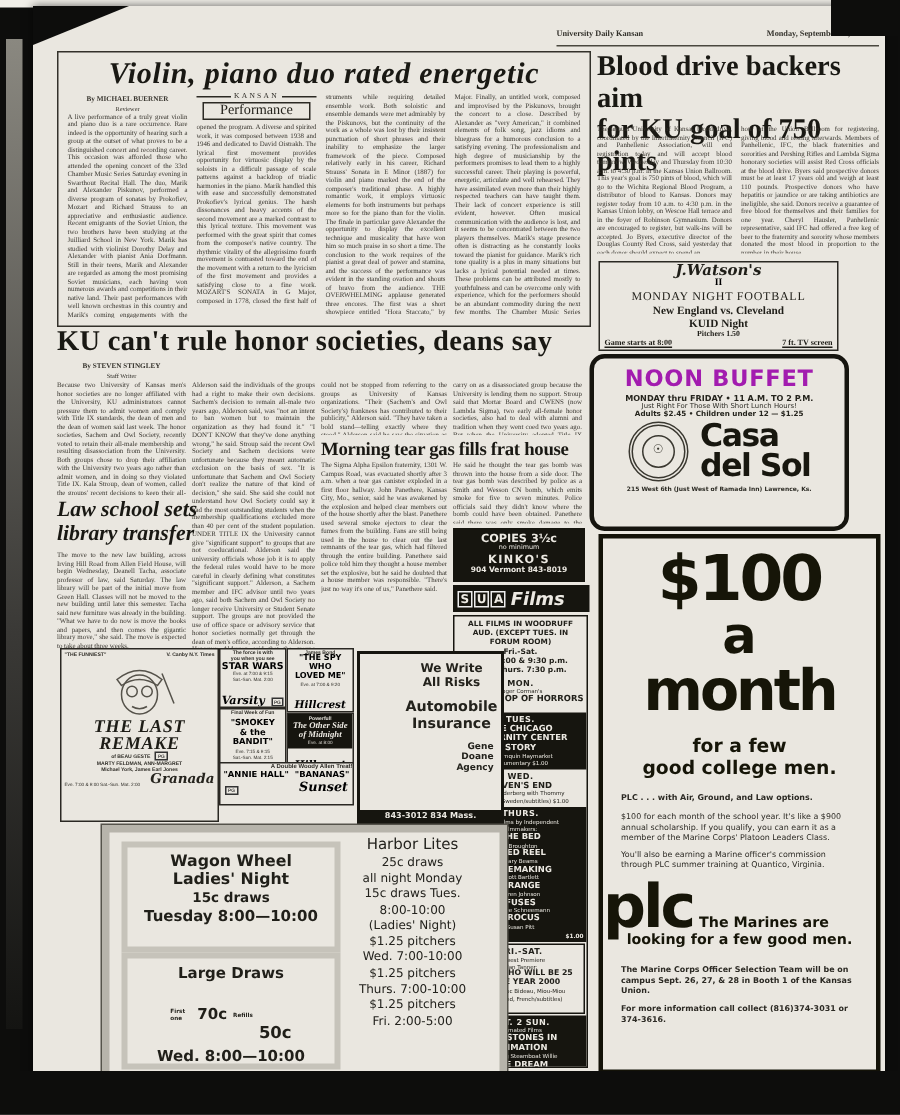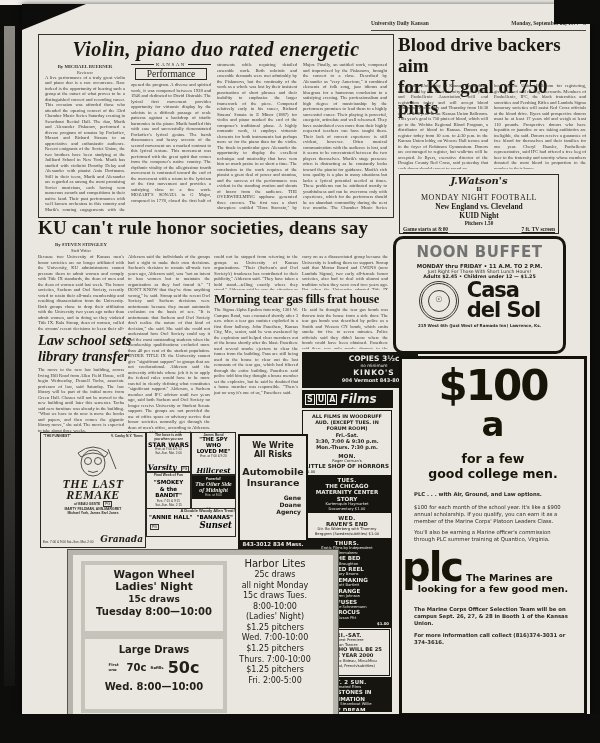--- a/index.html
+++ b/index.html
@@ -10,21 +10,21 @@
   .tear-tl{position:absolute;left:22px;top:4px;width:0;height:0;border-top:26px solid #0d0d0c;border-right:64px solid transparent;}
   .tear-tr{position:absolute;right:0;top:0;width:46px;height:24px;background:#0d0d0c;}
   .spine{position:absolute;left:4px;top:26px;width:11px;height:660px;background:linear-gradient(180deg,#8a8880,#3a3936 60%,#141412);}
   .tear-bl{position:absolute;left:0;top:714px;width:600px;height:29px;background:#0d0d0c;}
   .ser{font-family:"Liberation Serif",serif;}
   .sans{font-family:"DejaVu Sans","Liberation Sans",sans-serif;}
   .scr{font-family:"DejaVu Serif",serif;font-style:italic;font-weight:bold;}
   .col{position:absolute;font:4.6px/1.2 "Liberation Serif",serif;text-align:justify;color:#39362f;overflow:hidden;}
   .hl{font-family:"Liberation Serif",serif;font-weight:bold;color:#191813;}
   .c{text-align:center;}
-  .bb{background:#16150f;color:#ece9e2;padding-left:28px;}
+  .bb{background:#16150f;color:#ece9e2;}
   .ratebox{display:inline-block;border:0.5px solid #333;font-size:3.2px;padding:0 1px;font-family:"Liberation Sans",sans-serif;}
   .ad-p{font:5.3px/1.35 "DejaVu Sans",sans-serif;font-weight:bold;color:#2c2a24;text-align:left;}
   .suaday{font-weight:bold;text-align:center;font-size:5.4px;letter-spacing:.3px;}
   .suatitle{font-weight:bold;text-align:center;font-size:5.6px;line-height:1.15;}
   .suasub{text-align:center;font-size:3.7px;line-height:1.2;}
   .mini{border:1px solid #2a2823;background:#eae7e0;text-align:center;overflow:hidden;}
   .mini .t{font:3.4px/1.2 "Liberation Sans",sans-serif;font-weight:bold;color:#2e2c26;}
   .mini .times{font:3.1px/1.2 "Liberation Sans",sans-serif;color:#2e2c26;}
   .harborline{font:8px/1.32 "DejaVu Sans",sans-serif;color:#23221d;text-align:center;}
 </style>
@@ -187,21 +187,21 @@
         <div>REMAKE</div>
       </div>
       <div style="display:flex;justify-content:center;gap:3px;align-items:center;">
         <span class="t">of BEAU GESTE</span>
         <span class="ratebox">PG</span>
       </div>
       <div class="t">MARTY FELDMAN, ANN-MARGRET</div>
       <div class="t">Michael York, James Earl Jones</div>
       <div style="display:flex;justify-content:space-between;align-items:flex-end;padding:0 2px;">
         <span class="times">Eve. 7:00 &amp; 9:00  Sat.-Sun. Mat. 2:00</span>
-        <span class="scr" style="font-size:9px;color:#26241e;margin-top:19px;">Granada</span>
+        <span class="scr" style="font-size:9px;color:#26241e;">Granada</span>
       </div>
     </div>
 
     <div class="abs mini" style="left:124px;top:428px;width:43px;height:38px;">
       <div class="t">The force is with</div>
       <div class="t">you when you see</div>
       <div class="sans" style="font-size:6.3px;font-weight:bold;">STAR WARS</div>
       <div class="times">Eve. at 7:00 &amp; 9:15</div>
       <div class="times">Sat.-Sun. Mat. 2:00</div>
       <div><span class="scr" style="font-size:7.5px;">Varsity</span> <span class="ratebox">PG</span></div>
@@ -236,21 +236,21 @@
       <div style="display:flex;justify-content:space-around;align-items:center;">
         <span class="sans" style="font-size:5.6px;font-weight:bold;">"ANNIE HALL"</span>
         <span class="sans" style="font-size:5.6px;font-weight:bold;">"BANANAS"</span>
       </div>
       <div style="display:flex;justify-content:space-between;align-items:flex-end;padding:0 3px;">
         <span class="ratebox">PG</span>
         <span class="scr" style="font-size:8.5px;">Sunset</span>
       </div>
     </div>
 
-    <div class="abs" style="left:216px;top:430px;width:66px;height:112px;border:2px solid #16150f;background:#eae7e0;">
+    <div class="abs" style="left:216px;top:430px;width:66px;height:112px;border:2px solid #16150f;background:#eae7e0;padding-left:28px;">
       <div class="sans c" style="font-size:8px;font-weight:bold;margin-top:5px;color:#23221c;">We Write</div>
       <div class="sans c" style="font-size:8px;font-weight:bold;color:#23221c;">All Risks</div>
       <div class="sans c" style="font-size:9.5px;font-weight:bold;margin-top:7px;color:#23221c;">Automobile</div>
       <div class="sans c" style="font-size:9.5px;font-weight:bold;color:#23221c;">Insurance</div>
       <div class="sans" style="font-size:6px;font-weight:bold;text-align:right;padding-right:5px;margin-top:6px;color:#23221c;">Gene</div>
       <div class="sans" style="font-size:6px;font-weight:bold;text-align:right;padding-right:5px;color:#23221c;">Doane</div>
       <div class="sans" style="font-size:6px;font-weight:bold;text-align:right;padding-right:5px;color:#23221c;">Agency</div>
       <div class="bb sans c" style="position:absolute;left:0;bottom:0;width:100%;font-size:5.4px;font-weight:bold;padding:1px 0;">843-3012  834 Mass.</div>
     </div>
 
@@ -260,21 +260,21 @@
         <div class="sans c" style="font-size:10.5px;font-weight:bold;color:#201f19;">Ladies' Night</div>
         <div class="sans c" style="font-size:9px;font-weight:bold;margin-top:2px;color:#201f19;">15c draws</div>
         <div class="sans c" style="font-size:10px;font-weight:bold;margin-top:2px;color:#201f19;">Tuesday 8:00—10:00</div>
       </div>
       <div class="abs" style="left:8px;top:80px;width:138px;height:70px;border:4px solid #c6c3ba;">
         <div class="sans c" style="font-size:10px;font-weight:bold;margin-top:5px;color:#201f19;">Large Draws</div>
         <div style="display:flex;justify-content:center;align-items:center;gap:4px;margin-top:3px;">
           <span class="sans" style="font-size:3.8px;font-weight:bold;width:14px;line-height:1.1;color:#201f19;">First one</span>
           <span class="sans" style="font-size:10px;font-weight:bold;color:#201f19;">70c</span>
           <span class="sans" style="font-size:3.8px;font-weight:bold;color:#201f19;">Refills</span>
-          <span class="sans" style="font-size:16px;font-weight:bold;color:#201f19;">50c</span>
+          <span class="sans" style="font-size:11px;font-weight:bold;color:#201f19;margin-top:24px;">50c</span>
         </div>
         <div class="sans c" style="font-size:10px;font-weight:bold;margin-top:4px;color:#201f19;">Wed. 8:00—10:00</div>
       </div>
       <div class="abs" style="left:150px;top:2px;width:104px;">
         <div class="harborline" style="font-size:10px;">Harbor Lites</div>
         <div class="harborline">25c draws</div>
         <div class="harborline">all night Monday</div>
         <div class="harborline">15c draws Tues.</div>
         <div class="harborline">8:00-10:00</div>
         <div class="harborline">(Ladies' Night)</div>
@@ -301,39 +301,40 @@
       <div class="ser c" style="font-size:7.5px;font-weight:bold;color:#1f1e18;">New England vs. Cleveland</div>
       <div class="ser c" style="font-size:7.5px;font-weight:bold;color:#1f1e18;">KUID Night</div>
       <div class="ser c" style="font-size:5.2px;font-weight:bold;color:#1f1e18;">Pitchers 1.50</div>
       <div style="display:flex;justify-content:space-between;padding:0 3px;font:5.4px/1.2 'Liberation Serif',serif;font-weight:bold;color:#1f1e18;">
         <span style="text-decoration:underline;">Game starts at 8:00</span>
         <span style="text-decoration:underline;">7 ft. TV screen</span>
       </div>
     </div>
 
     <div class="abs" style="left:371px;top:232px;width:167px;height:112px;border:3px solid #16150f;border-radius:10px;background:#eae7e0;">
-      <div class="sans c" style="font-size:15px;font-weight:bold;letter-spacing:.5px;margin-top:4px;color:#737373;">NOON BUFFET</div>
+      <div class="sans c" style="font-size:15px;font-weight:bold;letter-spacing:.5px;margin-top:4px;color:#a21caf;">NOON BUFFET</div>
       <div class="sans c" style="font-size:5.4px;font-weight:bold;margin-top:2px;color:#25241d;">MONDAY thru FRIDAY • 11 A.M. TO 2 P.M.</div>
       <div class="sans c" style="font-size:4.6px;color:#2c2b24;">Just Right For Those With Short Lunch Hours!</div>
       <div class="sans c" style="font-size:4.8px;font-weight:bold;color:#25241d;">Adults $2.45 • Children under 12 — $1.25</div>
       <div style="display:flex;align-items:center;justify-content:center;gap:8px;margin-top:2px;">
         <div style="width:34px;height:34px;border:3px double #3a3830;border-radius:50%;display:flex;align-items:center;justify-content:center;">
           <div style="width:20px;height:20px;border:1.5px solid #3a3830;border-radius:50%;text-align:center;font-size:8px;color:#3a3830;line-height:18px;">☉</div>
         </div>
         <div>
           <div class="sans" style="font-size:21px;font-weight:bold;line-height:.95;letter-spacing:-1px;color:#18170f;">Casa</div>
           <div class="sans" style="font-size:21px;font-weight:bold;line-height:.95;letter-spacing:-1px;color:#18170f;">del Sol</div>
         </div>
       </div>
       <div class="sans c" style="font-size:4px;font-weight:bold;margin-top:2px;color:#2c2b24;">215 West 6th (Just West of Ramada Inn) Lawrence, Ks.</div>
     </div>
 
     <div class="abs" style="left:377px;top:352px;width:182px;height:354px;border:3px solid #131208;background:#eae7e0;overflow:hidden;">
       <div class="sans c" style="font-size:42px;font-weight:bold;letter-spacing:-2px;margin-top:6px;line-height:1;color:#161508;">$100</div>
       <div class="sans c" style="font-size:34px;font-weight:bold;line-height:1;color:#161508;">a</div>
+      <div class="sans c" style="font-size:38px;font-weight:bold;letter-spacing:-2px;line-height:1;color:#161508;">month</div>
       <div class="sans c" style="font-size:12.5px;font-weight:bold;margin-top:10px;line-height:1.2;color:#161508;">for a few</div>
       <div class="sans c" style="font-size:12.5px;font-weight:bold;line-height:1.2;color:#161508;">good college men.</div>
       <div class="ad-p" style="margin:10px 12px 0 12px;">PLC . . . with Air, Ground, and Law options.</div>
       <div class="ad-p" style="margin:6px 12px 0 12px;font-weight:normal;">$100 for each month of the school year. It's like a $900 annual scholarship. If you qualify, you can earn it as a member of the Marine Corps' Platoon Leaders Class.</div>
       <div class="ad-p" style="margin:3px 12px 0 12px;font-weight:normal;">You'll also be earning a Marine officer's commission through PLC summer training at Quantico, Virginia.</div>
       <div style="margin-top:8px;line-height:.8;">
         <span class="sans" style="font-size:40px;font-weight:bold;letter-spacing:-2px;color:#161508;">plc</span>
         <span class="sans" style="font-size:9.5px;font-weight:bold;color:#161508;">The Marines are</span>
       </div>
       <div class="sans c" style="font-size:9.5px;font-weight:bold;color:#161508;">looking for a few good men.</div>

